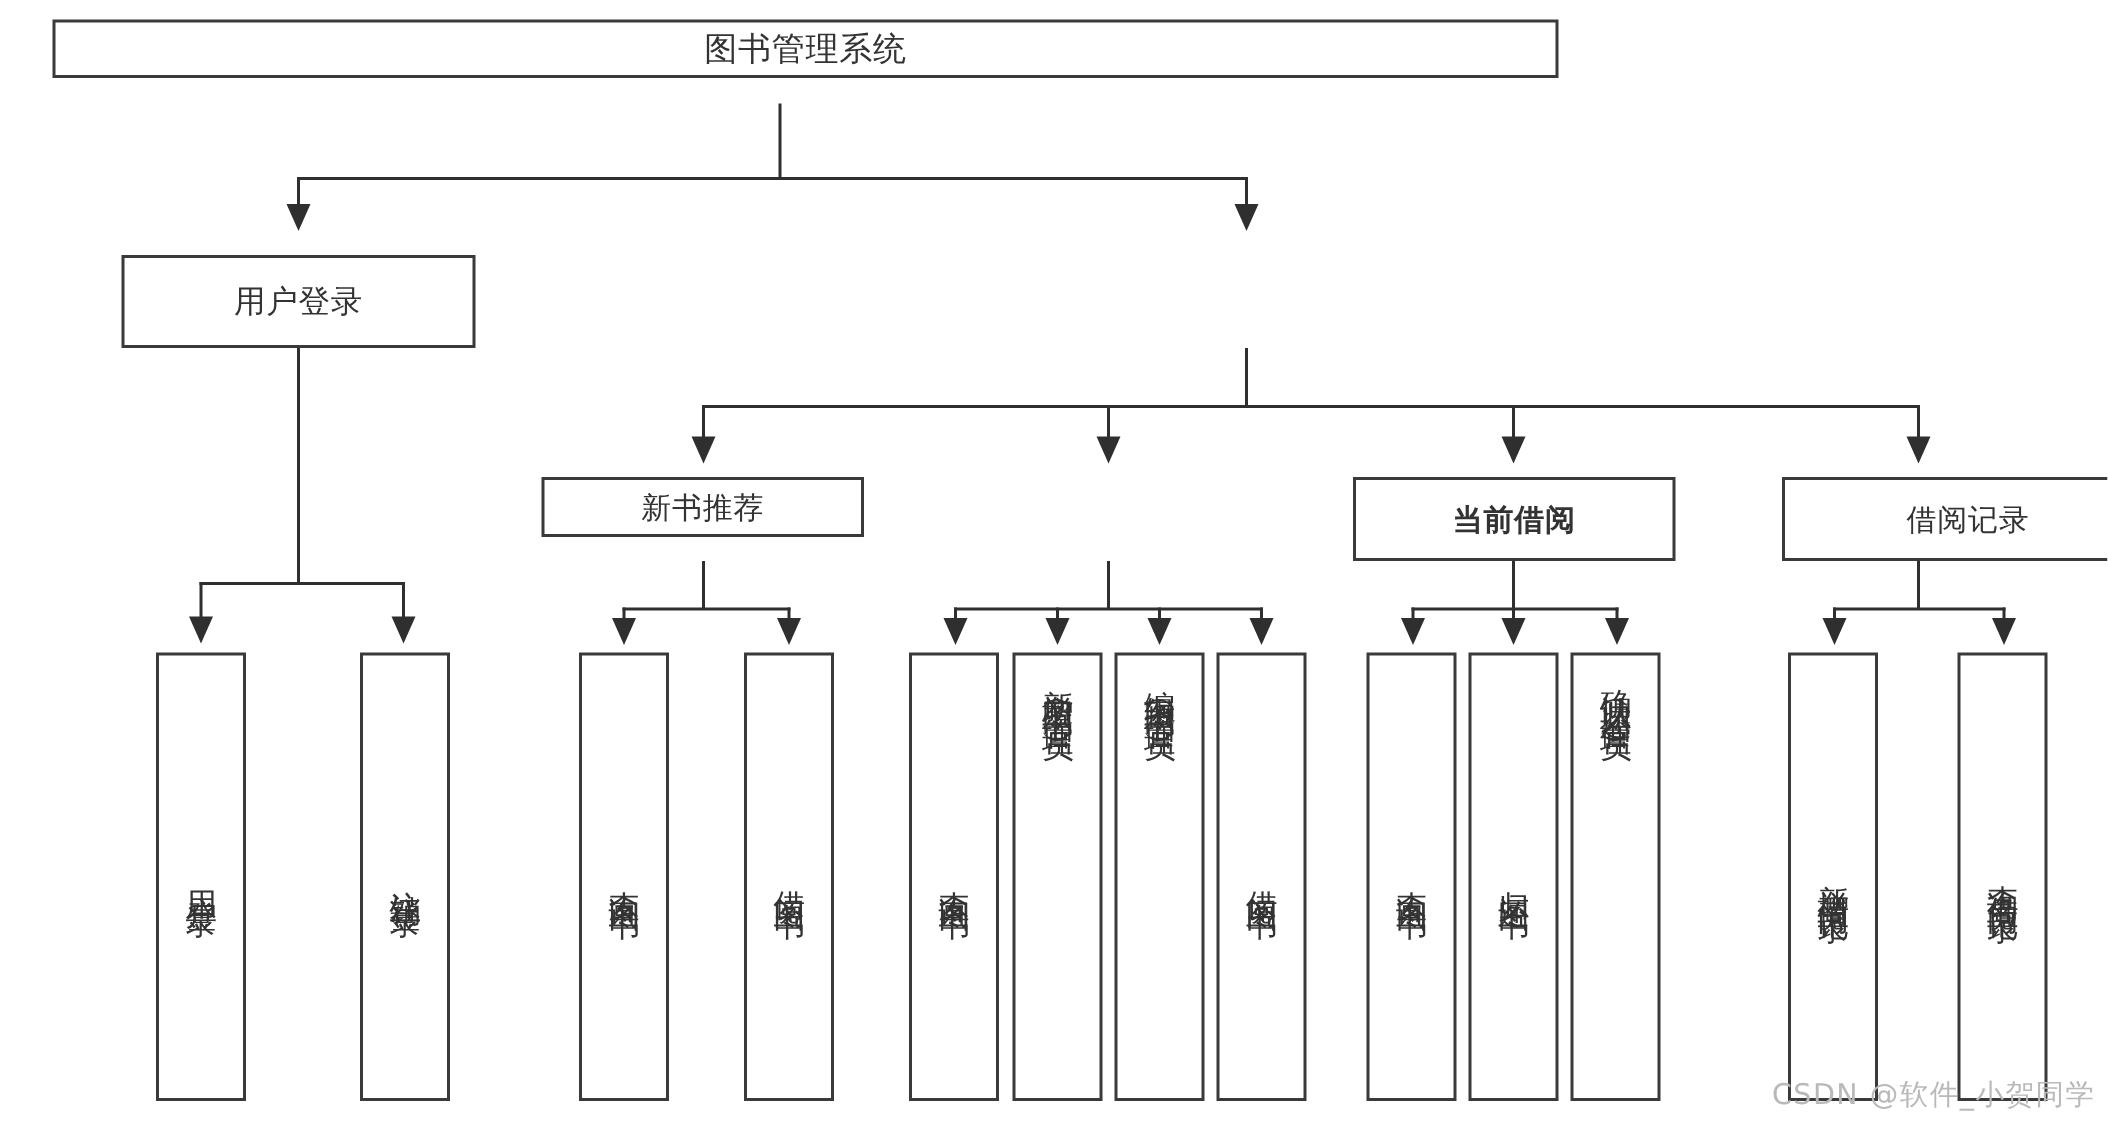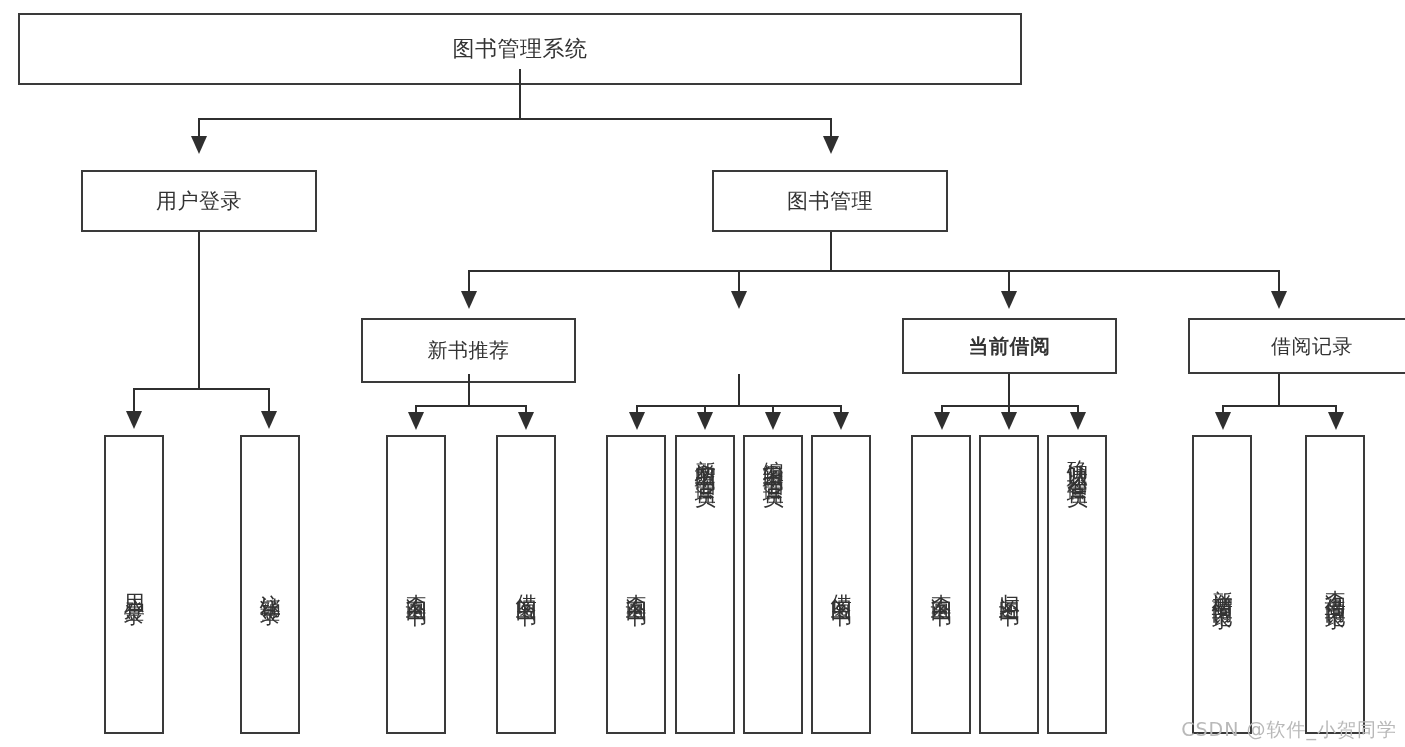--- a/index.html
+++ b/index.html
@@ -78,58 +78,55 @@
     letter-spacing:1px;
     white-space:nowrap;
     pointer-events:none;
   }
 </style>
 </head>
 <body>
 
 <div id="canvas">
 
-  <div class="node root" style="left:18px;top:13px;width:1004px;height:72px;">
+  <div class="node root" style="left:35px;top:13px;width:1004px;height:39px;">
     <span>图书管理系统</span>
   </div>
 
   <div class="ln v" style="left:519px;top:69px;height:50px;"></div>
   <div class="ln h" style="left:198px;top:118px;width:634px;"></div>
   <div class="ln v" style="left:198px;top:118px;height:20px;"></div>
   <div class="ln v" style="left:830px;top:118px;height:20px;"></div>
   <div class="arrow" style="left:191px;top:136px;"></div>
   <div class="arrow" style="left:823px;top:136px;"></div>
 
   <div class="node lvl2" style="left:81px;top:170px;width:236px;height:62px;">
     <span>用户登录</span>
   </div>
 
-  <div class="node lvl2" style="left:712px;top:170px;width:236px;height:62px;">
-    <span>图书管理</span>
-  </div>
 
   <div class="ln v" style="left:198px;top:232px;height:157px;"></div>
   <div class="ln h" style="left:133px;top:388px;width:137px;"></div>
   <div class="ln v" style="left:133px;top:388px;height:25px;"></div>
   <div class="ln v" style="left:268px;top:388px;height:25px;"></div>
   <div class="arrow" style="left:126px;top:411px;"></div>
   <div class="arrow" style="left:261px;top:411px;"></div>
 
   <div class="ln v" style="left:830px;top:232px;height:39px;"></div>
   <div class="ln h" style="left:468px;top:270px;width:812px;"></div>
   <div class="ln v" style="left:468px;top:270px;height:23px;"></div>
   <div class="ln v" style="left:738px;top:270px;height:23px;"></div>
   <div class="ln v" style="left:1008px;top:270px;height:23px;"></div>
   <div class="ln v" style="left:1278px;top:270px;height:23px;"></div>
   <div class="arrow" style="left:461px;top:291px;"></div>
   <div class="arrow" style="left:731px;top:291px;"></div>
   <div class="arrow" style="left:1001px;top:291px;"></div>
   <div class="arrow" style="left:1271px;top:291px;"></div>
 
-  <div class="node lvl3" style="left:361px;top:318px;width:215px;height:65px;">
+  <div class="node lvl3" style="left:361px;top:318px;width:215px;height:40px;">
     <span>新书推荐</span>
   </div>
   <div class="node lvl3" style="left:902px;top:318px;width:215px;height:56px;font-weight:bold;">
     <span>当前借阅</span>
   </div>
   <div class="node lvl3" style="left:1188px;top:318px;width:248px;height:56px;">
     <span>借阅记录</span>
   </div>
 
   <div class="ln v" style="left:468px;top:374px;height:32px;"></div>

